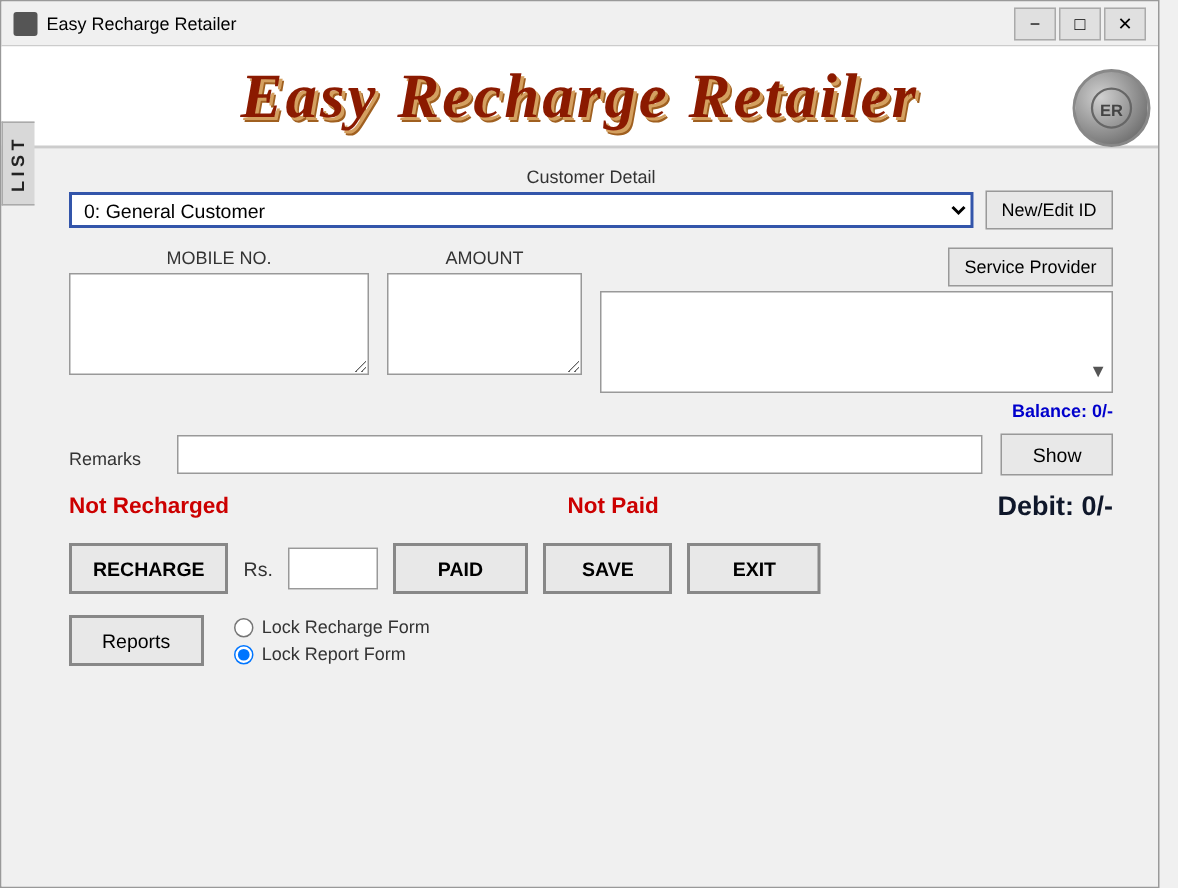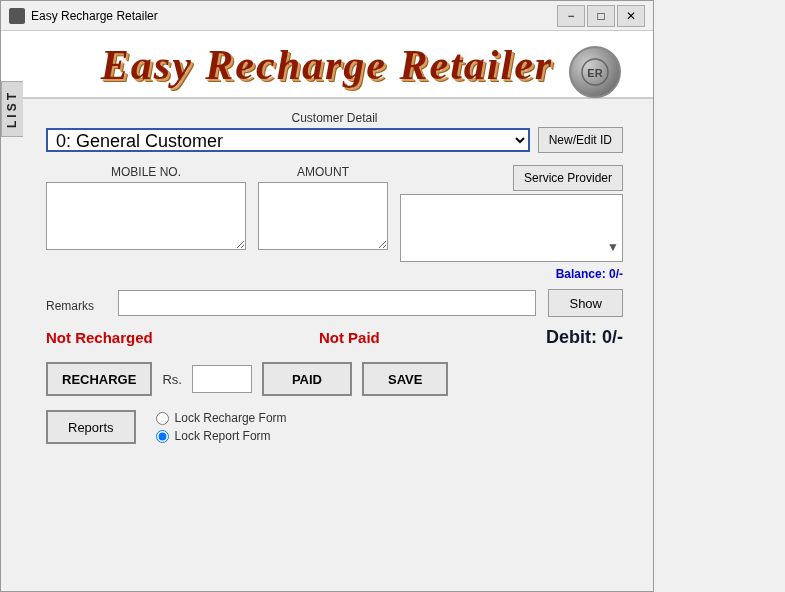--- a/index.html
+++ b/index.html
@@ -7,21 +7,21 @@
     body {
       width: 785px;
       height: 592px;
       background: #f0f0f0;
       font-family: 'Segoe UI', Tahoma, Geneva, Verdana, sans-serif;
       font-size: 13px;
       overflow: hidden;
     }
 
     .window {
-      width: 654px;
+      width: 773px;
       height: 592px;
       background: #f0f0f0;
       border: 1px solid #999;
       display: flex;
       flex-direction: column;
     }
 
     .title-bar {
       background: #f0f0f0;
       height: 30px;
@@ -76,21 +76,21 @@
       font-weight: 900;
       font-family: Georgia, 'Times New Roman', serif;
       font-style: italic;
       color: #8B1A00;
       text-shadow: 2px 2px 0px #d4a060, 3px 3px 0px #a06020;
       letter-spacing: 2px;
     }
 
     .header-logo {
       position: absolute;
-      right: 32px;
+      right: 5px;
       top: 15px;
       width: 52px;
       height: 52px;
       border-radius: 50%;
       background: radial-gradient(circle at 35% 35%, #d0d0d0, #888 60%, #555);
       border: 2px solid #888;
       display: flex;
       align-items: center;
       justify-content: center;
       color: #444;
@@ -159,21 +159,21 @@
       display: flex;
       align-items: center;
       gap: 8px;
     }
 
     .customer-select {
       flex: 1;
       height: 24px;
       border: 2px solid #3355aa;
       background: white;
-      font-size: 18px;
+      font-size: 13px;
       padding: 0 4px;
       color: #000;
     }
 
     .new-edit-btn {
       height: 26px;
       padding: 0 10px;
       background: #e8e8e8;
       border: 1px solid #999;
       cursor: pointer;
@@ -478,20 +478,21 @@
         <span class="status-not-paid">Not Paid</span>
         <span class="status-debit">Debit: 0/-</span>
       </div>
 
       <div class="action-row">
         <button class="action-btn recharge-btn">RECHARGE</button>
         <span class="rs-label">Rs.</span>
         <input type="text" class="rs-input" style="">
         <button class="action-btn" style="padding:0 28px;">PAID</button>
         <button class="action-btn" style="padding:0 24px;">SAVE</button>
+        <button class="action-btn" style="padding:0 28px;">EXIT</button>
       </div>
 
       <div class="bottom-row">
         <button class="reports-btn">Reports</button>
         <div class="radio-group">
           <label class="radio-item">
             <input type="radio" name="lock_option" value="recharge" style="">
             <span>Lock Recharge Form</span>
           </label>
           <label class="radio-item">

